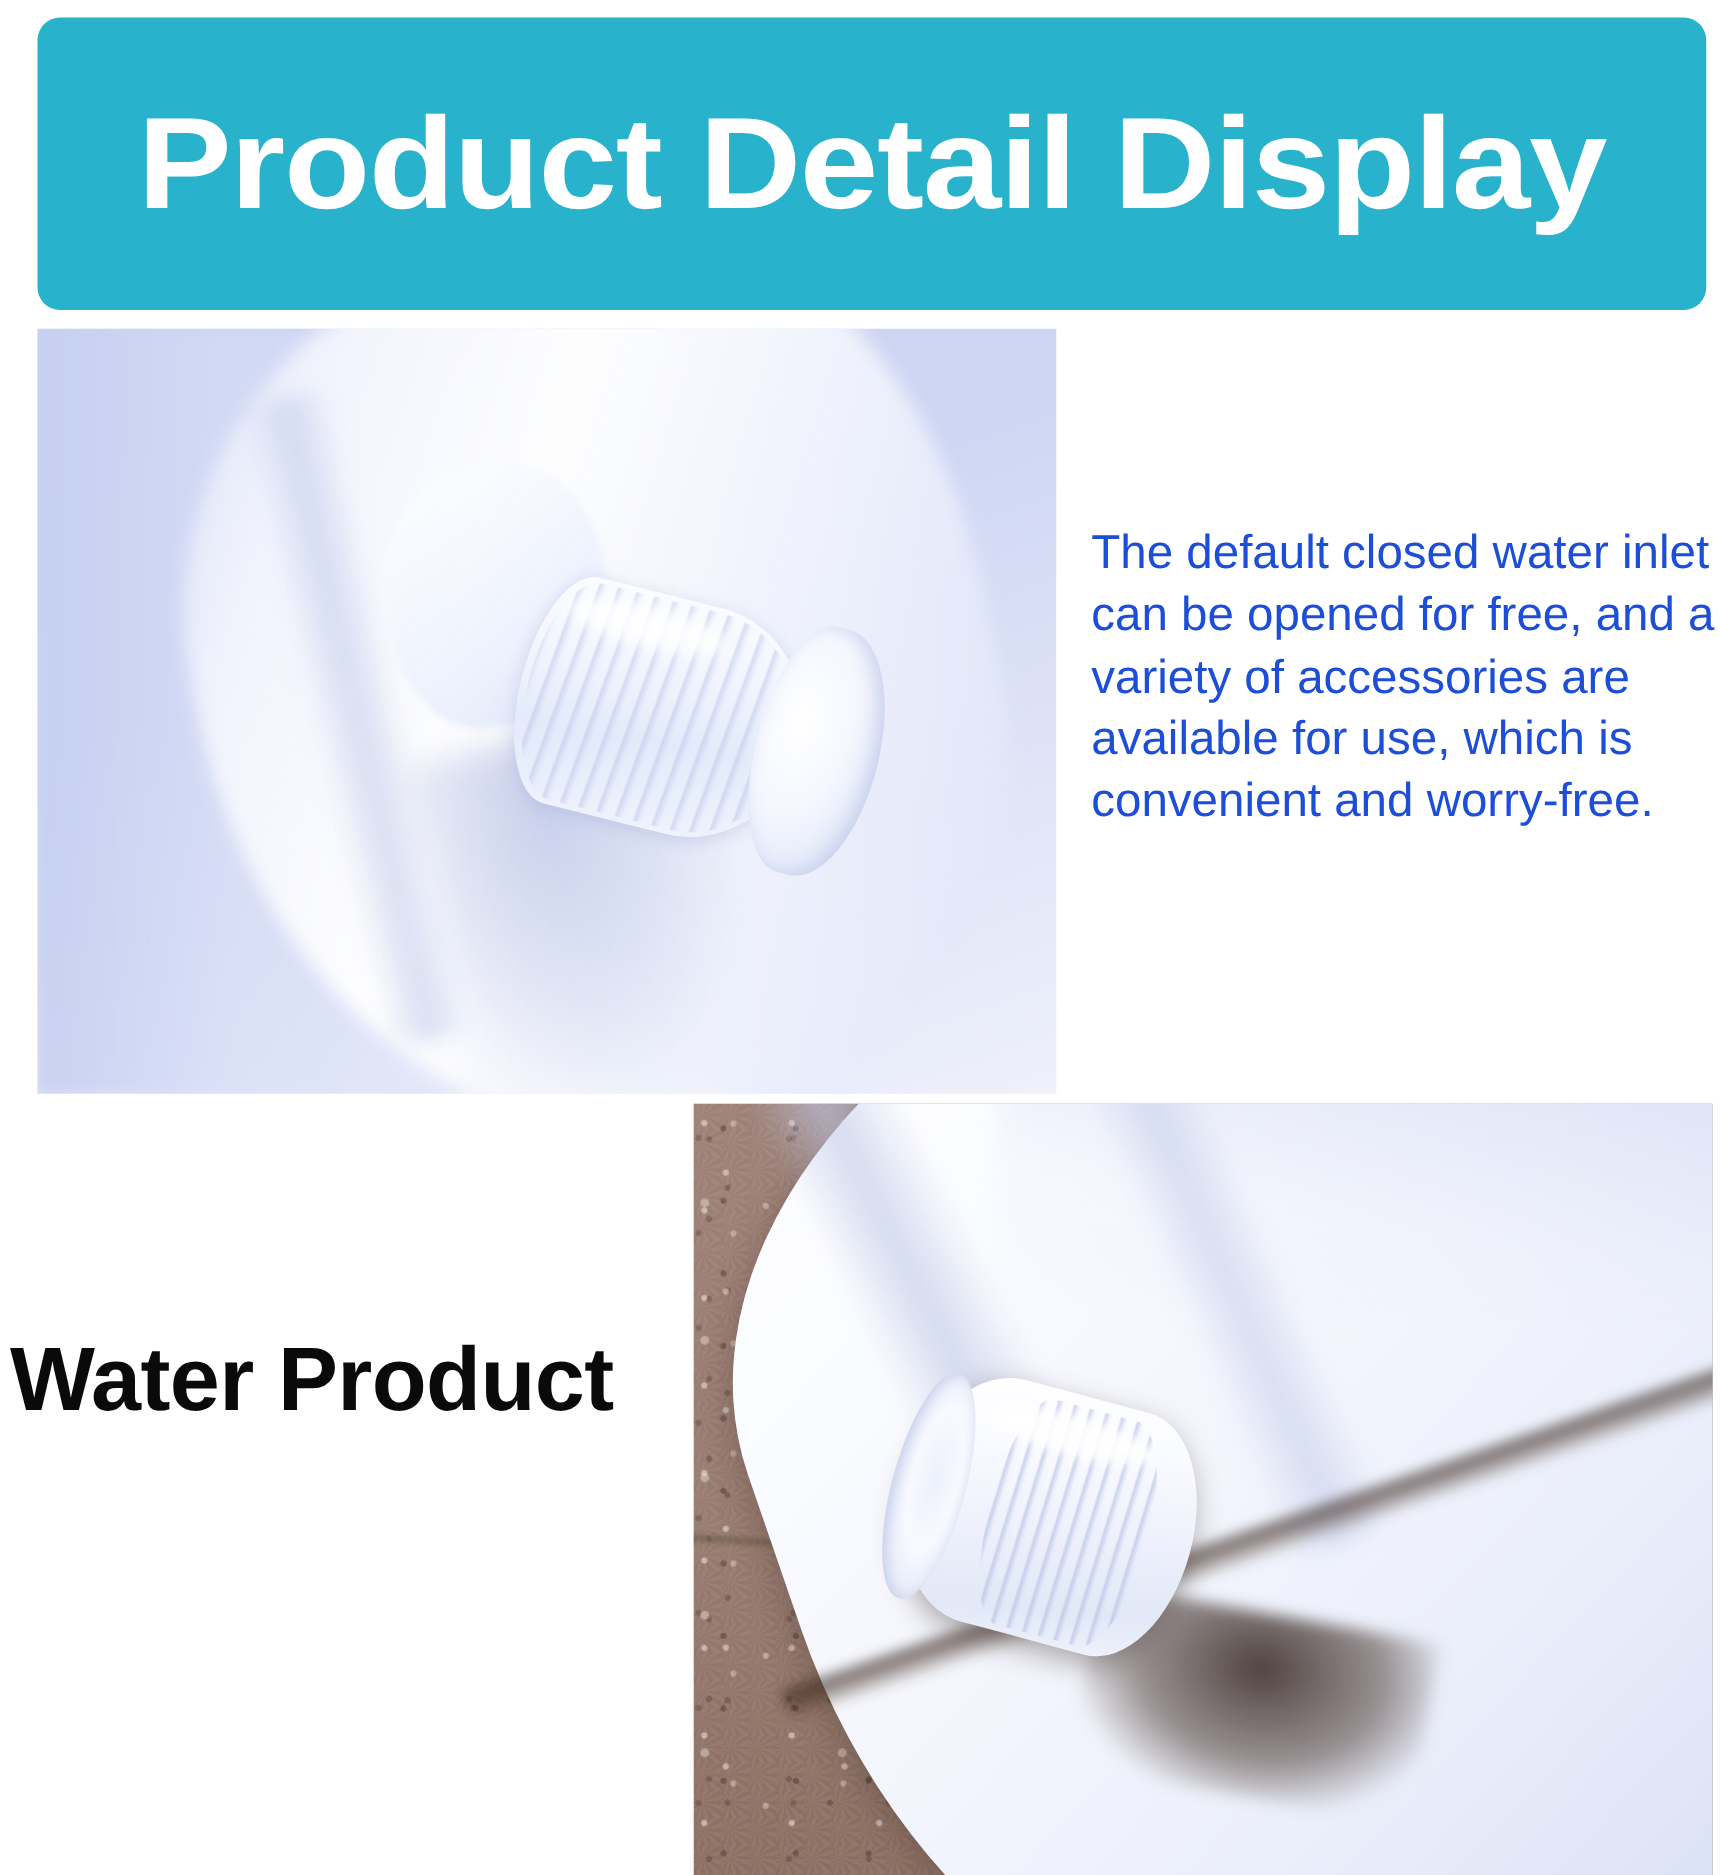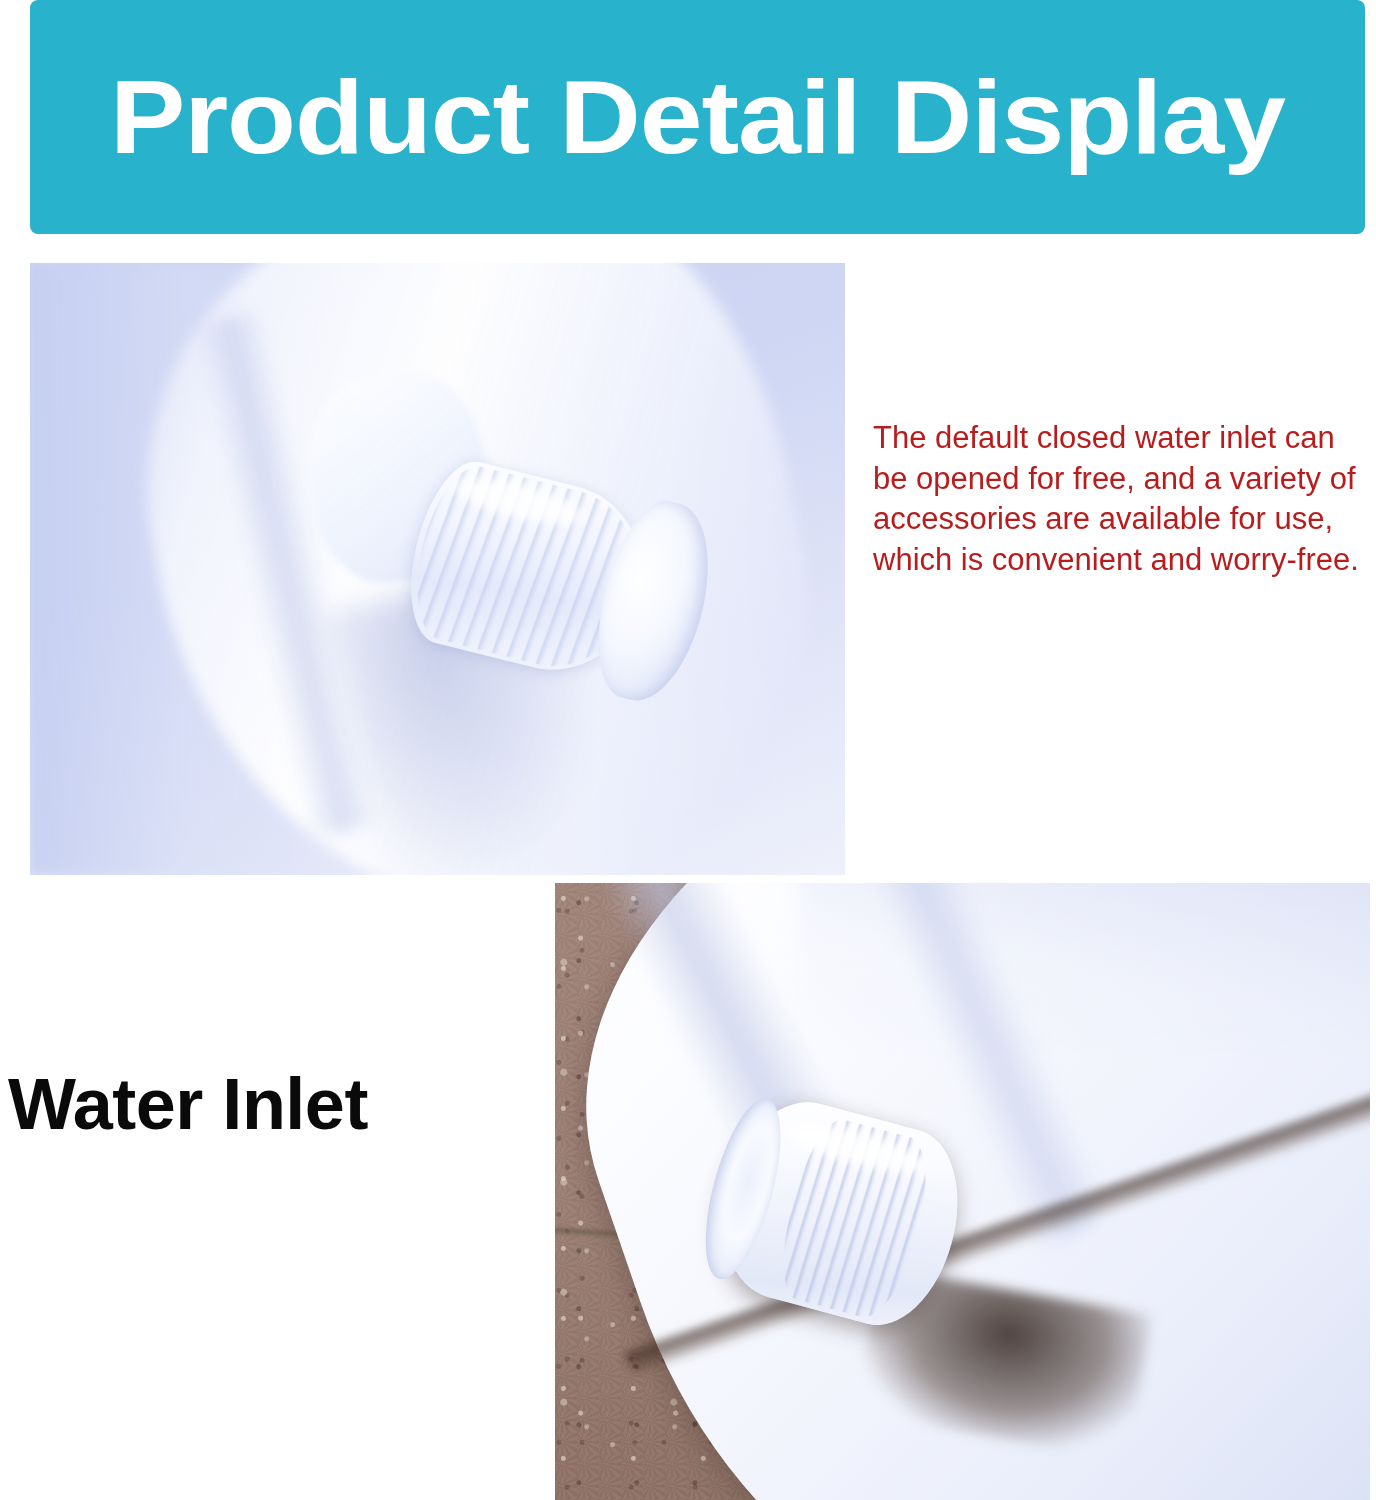--- a/index.html
+++ b/index.html
@@ -13,25 +13,25 @@
     position: relative;
     overflow: hidden;
     font-family: "Liberation Sans", sans-serif;
     -webkit-font-smoothing: antialiased;
   }
 
   
   .banner {
     position: absolute;
     left: 30px;
-    top: 0;
+    top: 14px;
     width: 1335px;
     height: 234px;
     background: #29b2cc;
-    border-radius: 8px;
+    border-radius: 18px;
     box-sizing: border-box;
     text-decoration: underline;
   }
   .banner-title {
     position: absolute;
     left: 80px;
     top: 50%;
     transform: translateY(-50%);
     color: #ffffff;
     font-family: "Liberation Sans Narrow", "Liberation Sans", sans-serif;
@@ -420,23 +420,23 @@
     font-size: 72px;
     font-weight: bold;
     color: #0a0a0a;
     line-height: 1.0;
     margin: 0 0 34px 0;
     letter-spacing: -0.5px;
     white-space: nowrap;
   }
   .section-body {
     font-family: "Liberation Sans", sans-serif;
-    font-size: 31px;
+    font-size: 38px;
     font-weight: normal;
-    color: #b91c1c;
+    color: #1d4ed8;
     line-height: 1.31;
     margin: 0;
   }
 </style>
 </head>
 <body>
 
 <div class="banner">
   <div class="banner-title" style="transform: translateY(-50%) scaleX(1.086);">Product Detail Display</div>
 </div>
@@ -473,14 +473,14 @@
   <div class="s2-shadow"></div>
   <div class="spout2">
     <div class="s2-barrel"></div>
     <div class="s2-threads"></div>
     <div class="s2-rim"></div>
     <div class="s2-hilite"></div>
   </div>
 </div>
 
 <div class="text-outlet">
-  <h2 class="section-heading">Water Inlet</h2>
+  <h2 class="section-heading">Water Product</h2>
 </div>
 
 </body></html>

